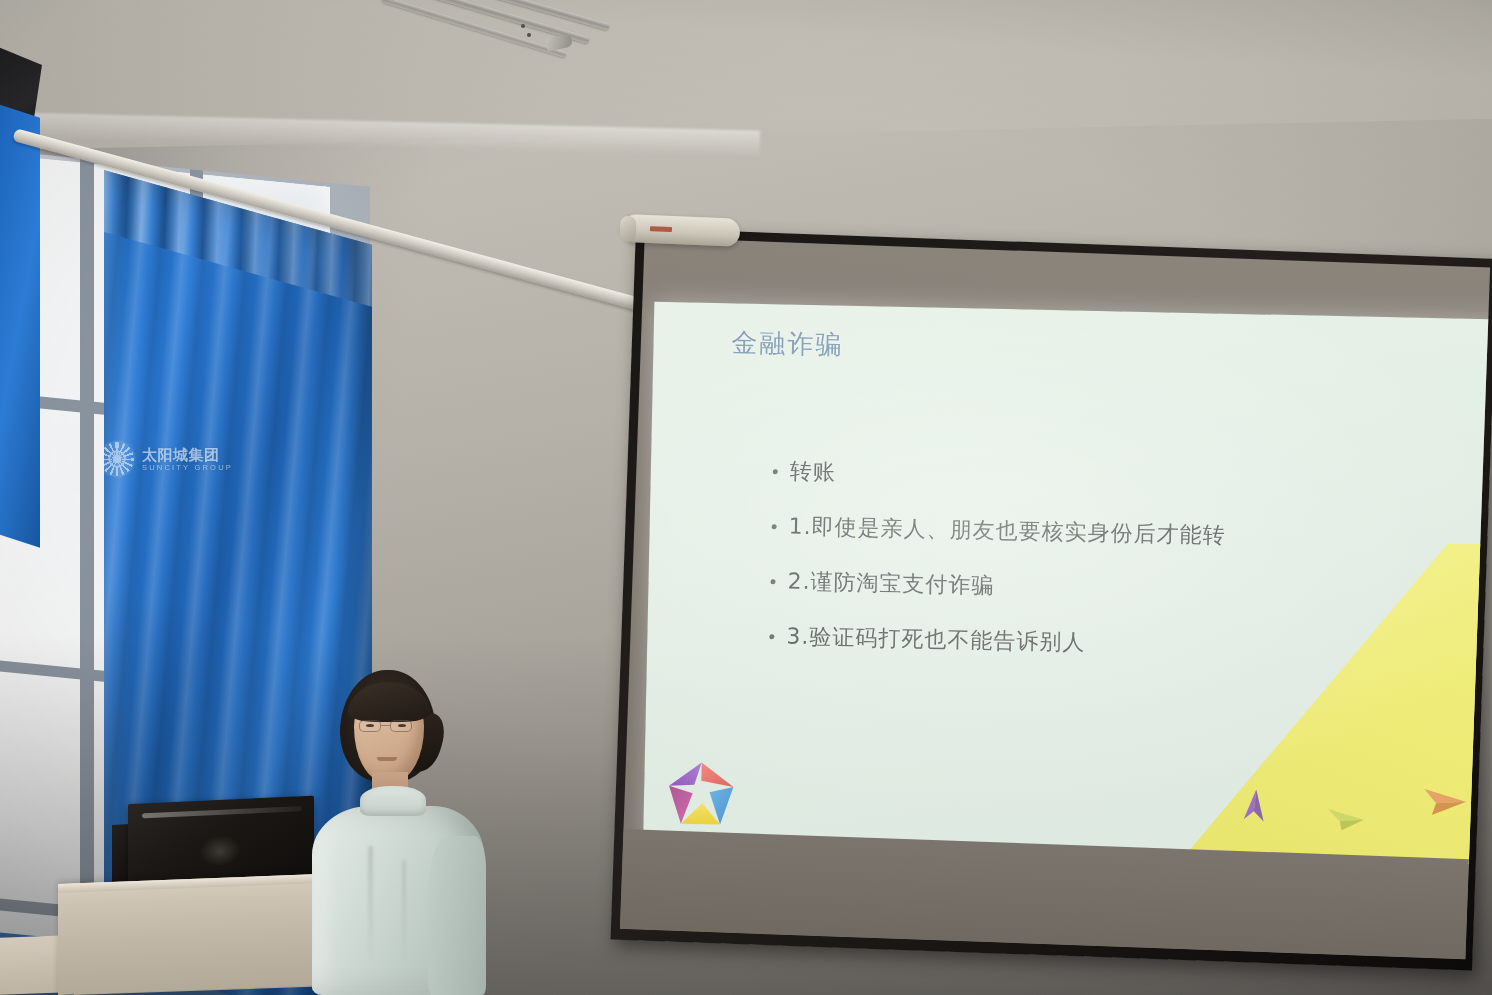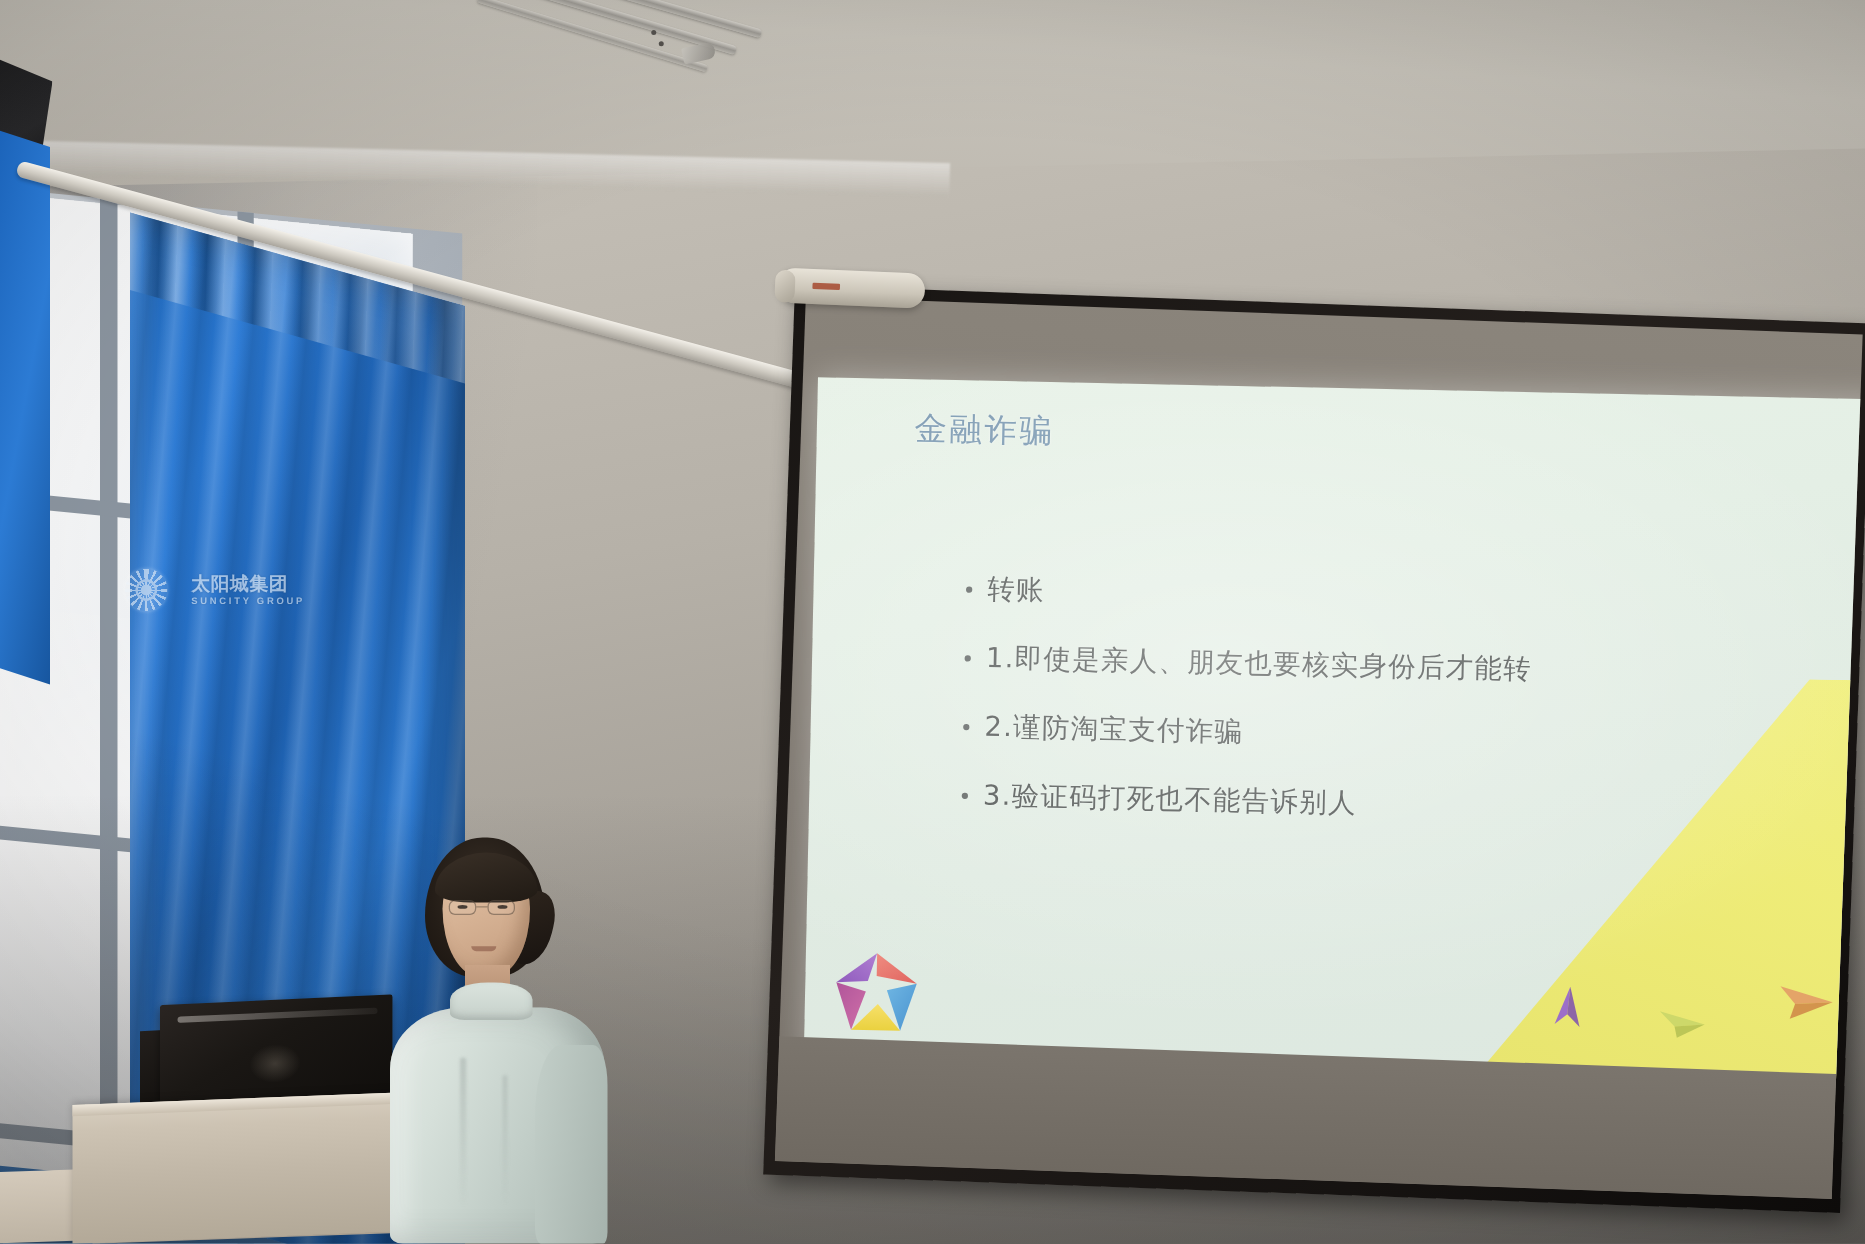--- a/index.html
+++ b/index.html
@@ -143,22 +143,22 @@
   }
   .curtain-shadow {
     position:absolute; left:104px; top:170px; width:268px; height:790px;
     transform:skewY(15.6deg); transform-origin:left top;
     background:linear-gradient(to bottom, rgba(0,0,0,0) 52%, rgba(0,0,0,.30) 100%);
     z-index:6; pointer-events:none;
   }
 
   
   .watermark {
-    position:absolute; left:100px; top:455px;
-    display:flex; align-items:center; gap:19px;
+    position:absolute; left:100px; top:442px;
+    display:flex; align-items:center; gap:8px;
     z-index:30; opacity:.62; pointer-events:none;
   }
   .wm-emblem {
     width:34px; height:34px; border-radius:50%;
     background:
       radial-gradient(circle at 50% 50%, #e8f0f8 0%, #e8f0f8 17%, rgba(232,240,248,.15) 19%, rgba(232,240,248,.15) 27%, #dfe9f4 29%, #dfe9f4 35%, rgba(223,233,244,.05) 37%),
       conic-gradient(from 0deg,
         #eef4fa 0deg 8deg, rgba(238,244,250,.12) 8deg 22deg,
         #eef4fa 22deg 30deg, rgba(238,244,250,.12) 30deg 44deg,
         #eef4fa 44deg 52deg, rgba(238,244,250,.12) 52deg 66deg,
@@ -179,21 +179,20 @@
     box-shadow:0 0 3px rgba(255,255,255,.5);
   }
   .wm-text { display:flex; flex-direction:column; line-height:1; }
   .wm-cn {
     font-size:15px; font-weight:bold; color:#eef4fa; letter-spacing:.5px;
     text-shadow:0 0 2px rgba(0,0,0,.25);
   }
   .wm-en {
     font-size:7.5px; color:#dfe9f4; letter-spacing:2.2px; margin-top:2px;
     text-shadow:0 0 2px rgba(0,0,0,.25);
-    font-weight:bold;
   }
 
   
   .vent {
     position:absolute; left:238px; top:707px; width:132px; height:108px;
     background:linear-gradient(to right,#a39a81,#cfc6a9 40%,#b8ae92);
     transform:skewY(2deg);
     box-shadow:0 3px 7px rgba(0,0,0,.3);
   }
   .vent-slats {

